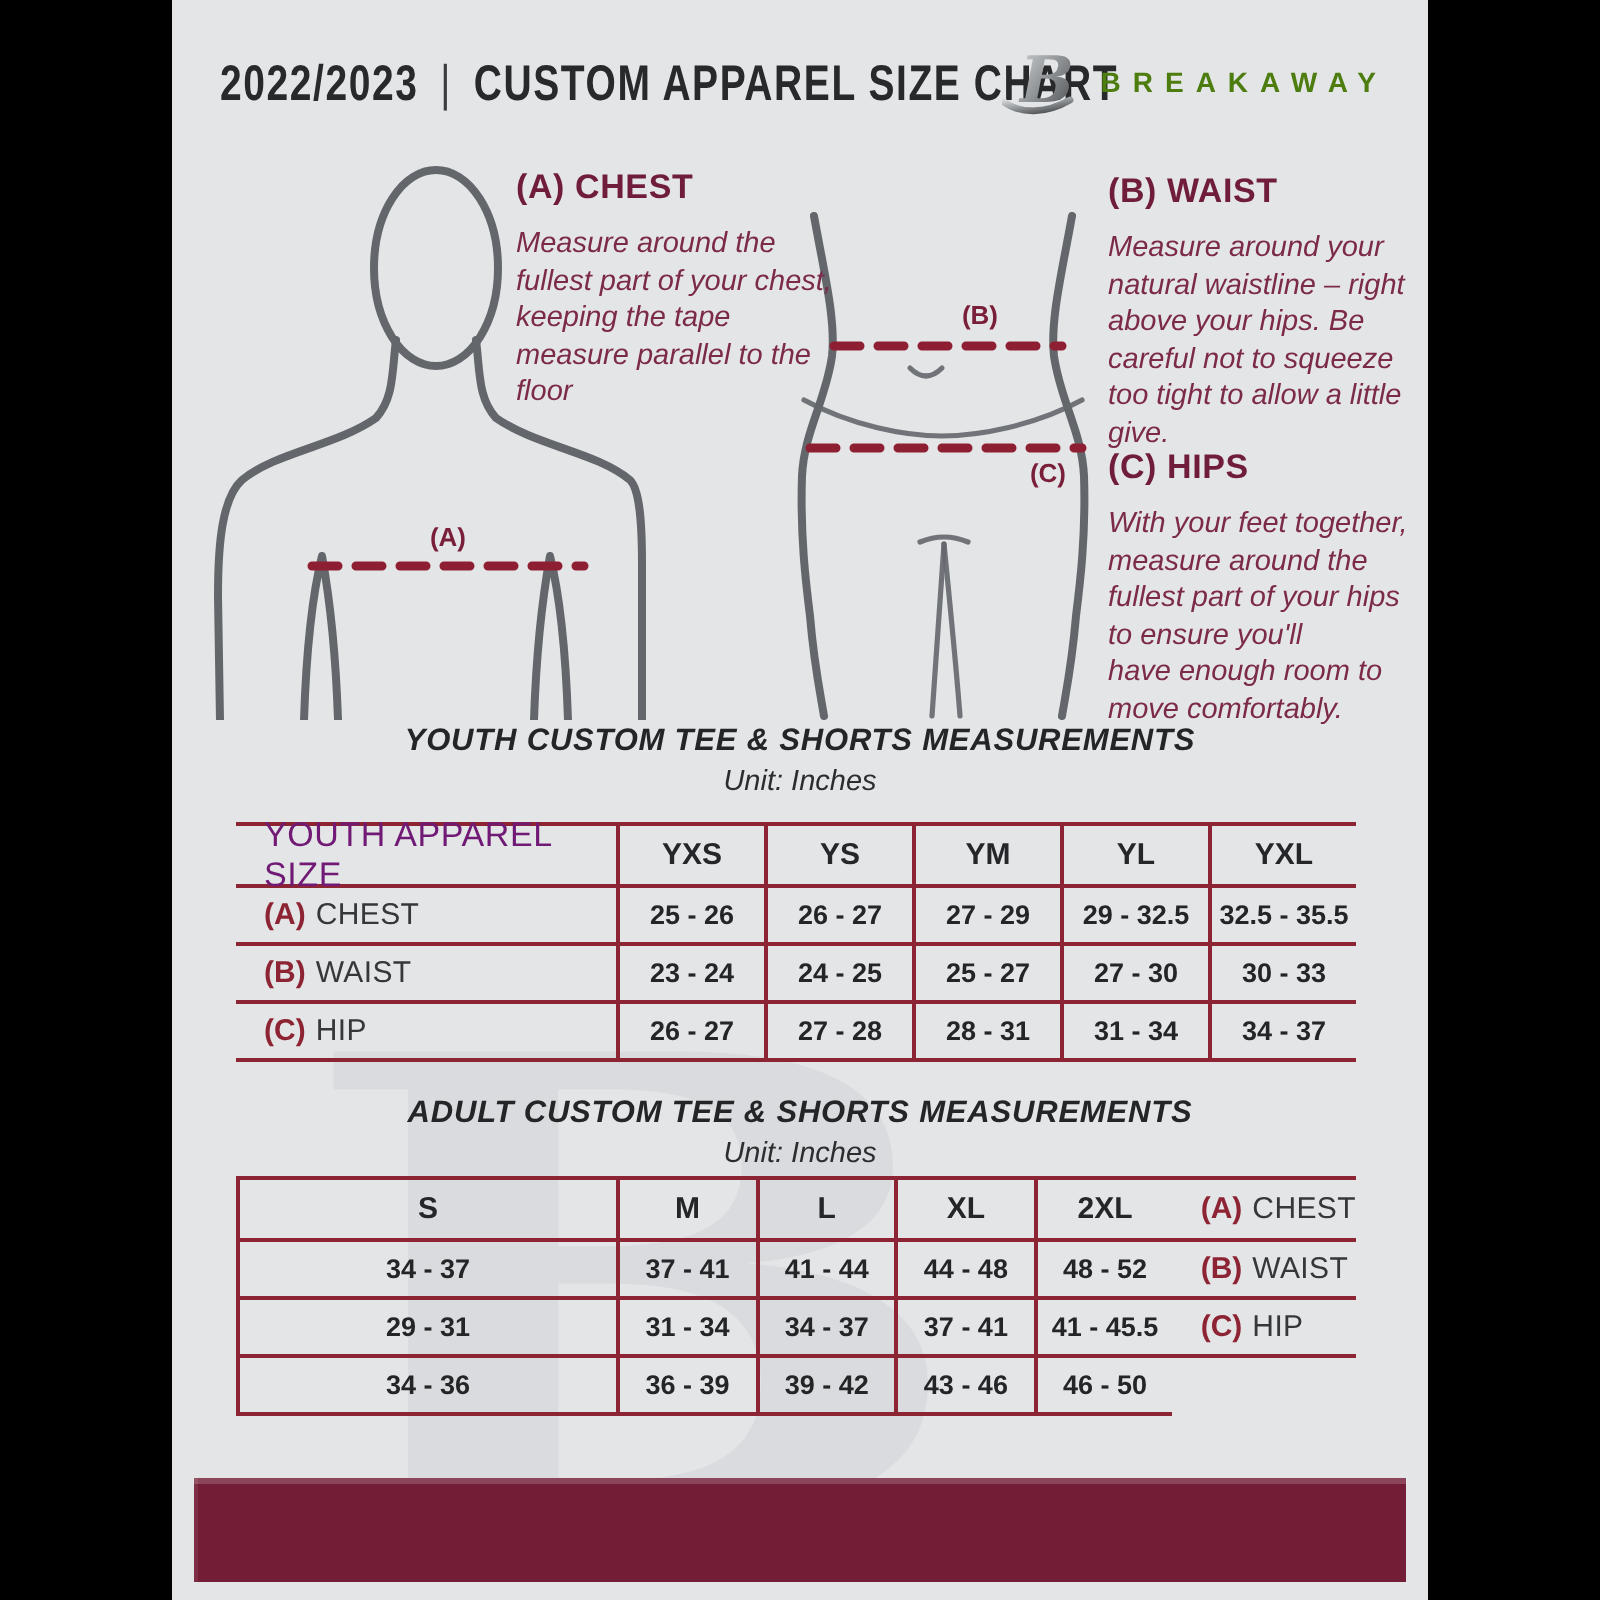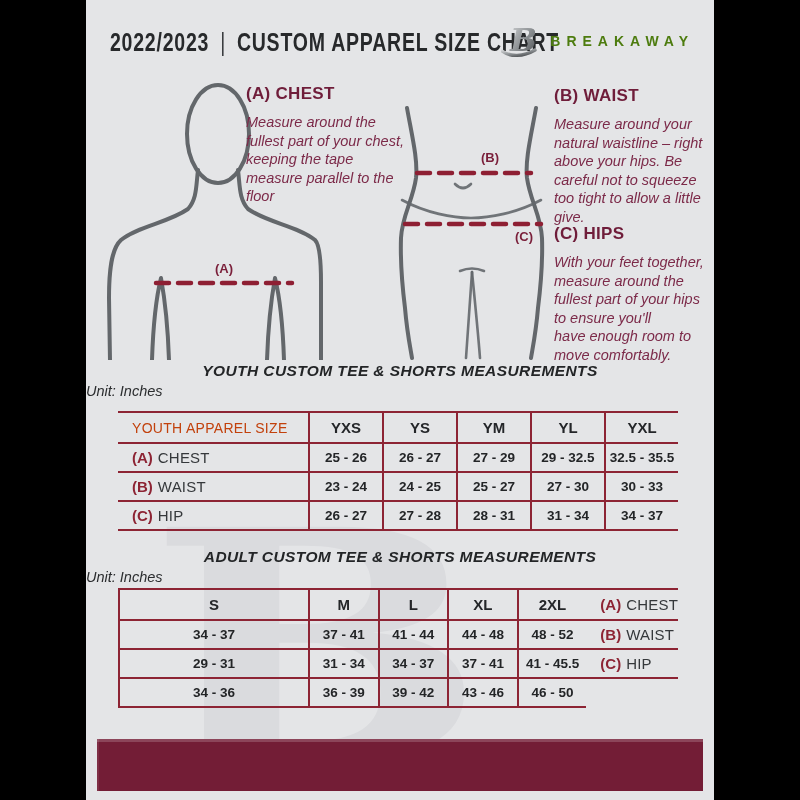--- a/index.html
+++ b/index.html
@@ -35,31 +35,31 @@
   .dash-line{stroke:var(--dash);stroke-width:4.5;stroke-dasharray:13 9;}
   .fig text{font-family:"Liberation Sans",sans-serif;font-weight:700;font-size:13px;fill:#7a1f3a;}
 
   .instr{position:absolute;z-index:2;}
   .instr-head{font-weight:700;font-size:17px;color:var(--maroon-head);letter-spacing:.3px;}
   .instr-body{margin-top:9px;font-style:italic;font-size:14.5px;line-height:1.28;color:var(--maroon-text);white-space:pre-line;}
 
   
   .sec-title{position:absolute;left:0;width:100%;text-align:center;font-weight:700;font-size:15.5px;
     letter-spacing:.4px;color:#232527;z-index:2;font-style:italic;}
-  .sec-unit{position:absolute;left:0;width:100%;text-align:left;font-style:italic;font-size:14.5px;color:#2b2d2f;z-index:2;}
+  .sec-unit{position:absolute;left:0;width:100%;text-align:center;font-style:italic;font-size:14.5px;color:#2b2d2f;z-index:2;}
 
   
   .tbl{position:absolute;left:32px;width:560px;display:grid;
     grid-template-columns:190px repeat(5,1fr);
     grid-template-rows:31px 29px 29px 29px;
     border-top:2px solid var(--line);z-index:2;}
   .cell{box-sizing:border-box;border-bottom:2px solid var(--line);display:flex;align-items:center;justify-content:center;}
   .cell.first{justify-content:flex-start;padding-left:14px;}
   .cell.vline{border-left:2px solid var(--line);}
-  .colhead-first{font-size:14px;color:#c2410c;letter-spacing:.3px;}
+  .colhead-first{font-size:17px;color:#701a75;letter-spacing:.3px;}
   .colhead-size{font-weight:700;font-size:15px;color:#242629;}
   .rowlabel .pfx{font-weight:700;color:var(--line);margin-right:5px;font-size:15px;}
   .rowlabel .lbl{font-size:15px;color:#35383b;letter-spacing:.2px;}
   .val{font-size:13.5px;color:#232527;font-weight:bold;}
 
   
   .watermark{position:absolute;left:62px;top:520px;z-index:1;
     font-family:"DejaVu Serif",serif;font-weight:700;font-size:320px;line-height:.8;
     color:var(--wm);transform:scaleX(1.25);transform-origin:left top;user-select:none;}
   .footer-bar{position:absolute;left:11px;top:739px;width:606px;height:52px;background:var(--bar);
@@ -111,21 +111,21 @@
       <path class="detail-line" d="M 11,94 C 35,107 62,112 80,112 C 98,112 126,107 150,94"></path>
       <path class="detail-line" d="M 69,165 Q 81,160 93,165"></path>
       <path class="detail-line" d="M 81,166 C 79,196 77,226 75,252"></path>
       <path class="detail-line" d="M 81,166 C 84,196 87,226 89,252"></path>
       <line class="dash-line" x1="26" y1="67" x2="140" y2="67"></line>
       <line class="dash-line" x1="14" y1="118" x2="150" y2="118"></line>
       <text x="99" y="56" text-anchor="middle">(B)</text>
       <text x="133" y="135" text-anchor="middle">(C)</text>
     </svg>
 
-    <div class="instr" style="left:160px;top:84px;width:160px">
+    <div class="instr" style="left:172px;top:84px;width:160px">
       <div class="instr-head">(A) CHEST</div>
       <div class="instr-body">Measure around the fullest part of your chest, keeping the tape measure parallel to the floor</div>
     </div>
     <div class="instr" style="left:468px;top:86px;width:152px">
       <div class="instr-head">(B) WAIST</div>
       <div class="instr-body">Measure around your natural waistline – right above your hips. Be careful not to squeeze too tight to allow a little give.</div>
     </div>
     <div class="instr" style="left:468px;top:224px;width:158px">
       <div class="instr-head">(C) HIPS</div>
       <div class="instr-body">With your feet together, measure around the fullest part of your hips to ensure you'll

